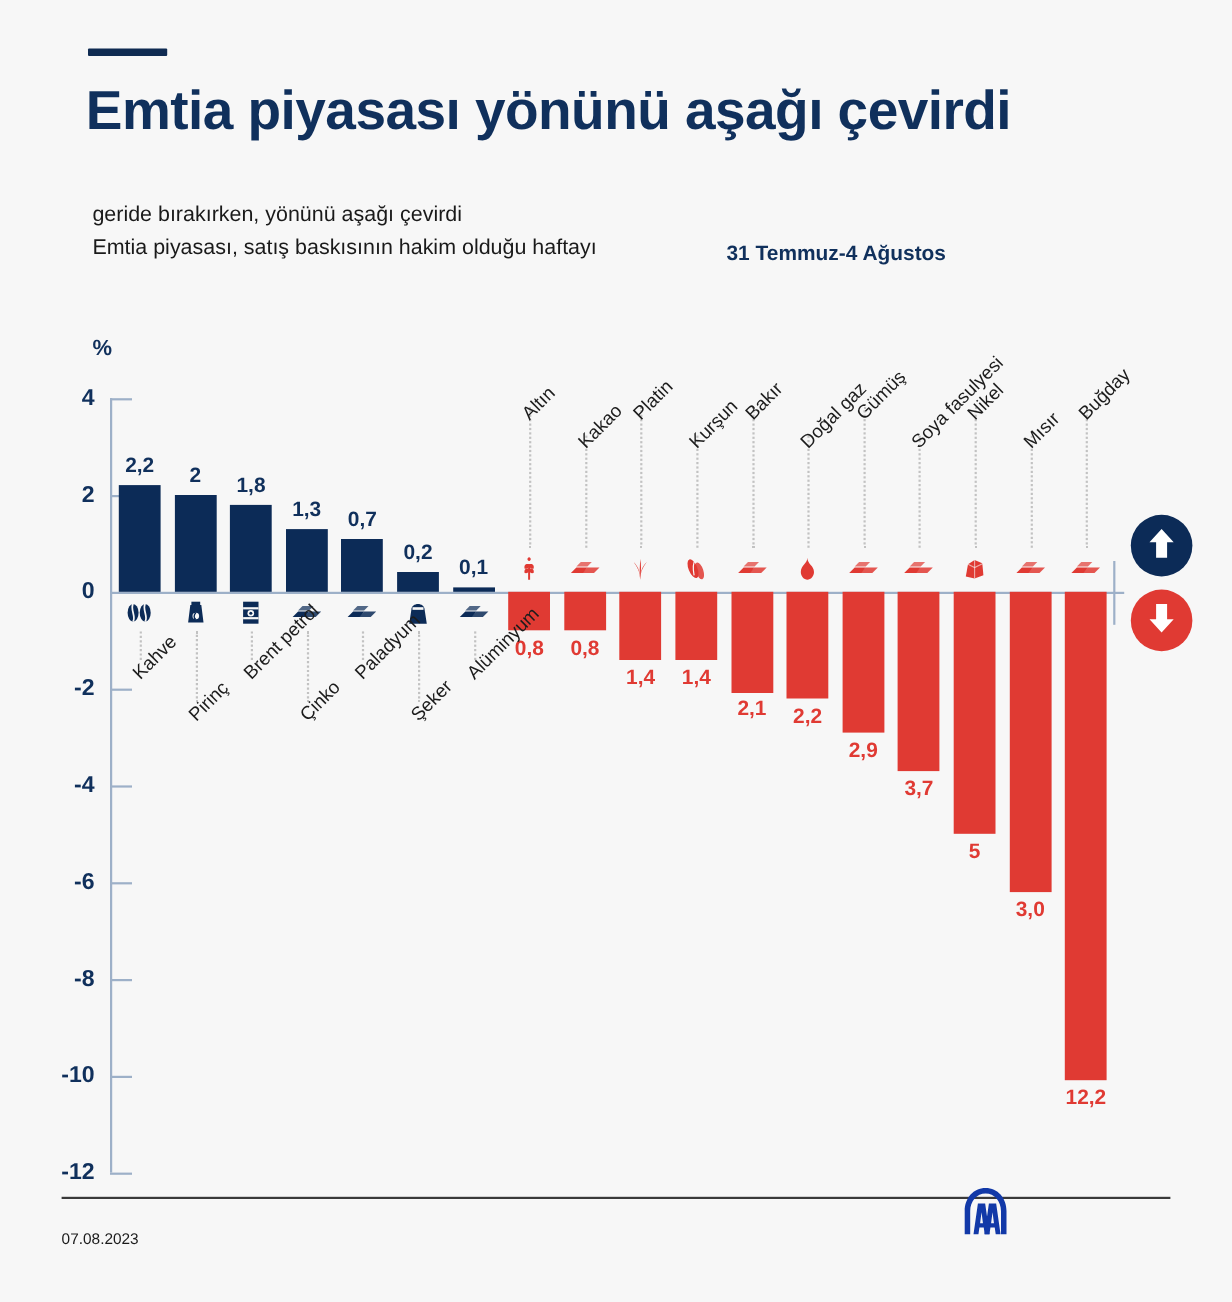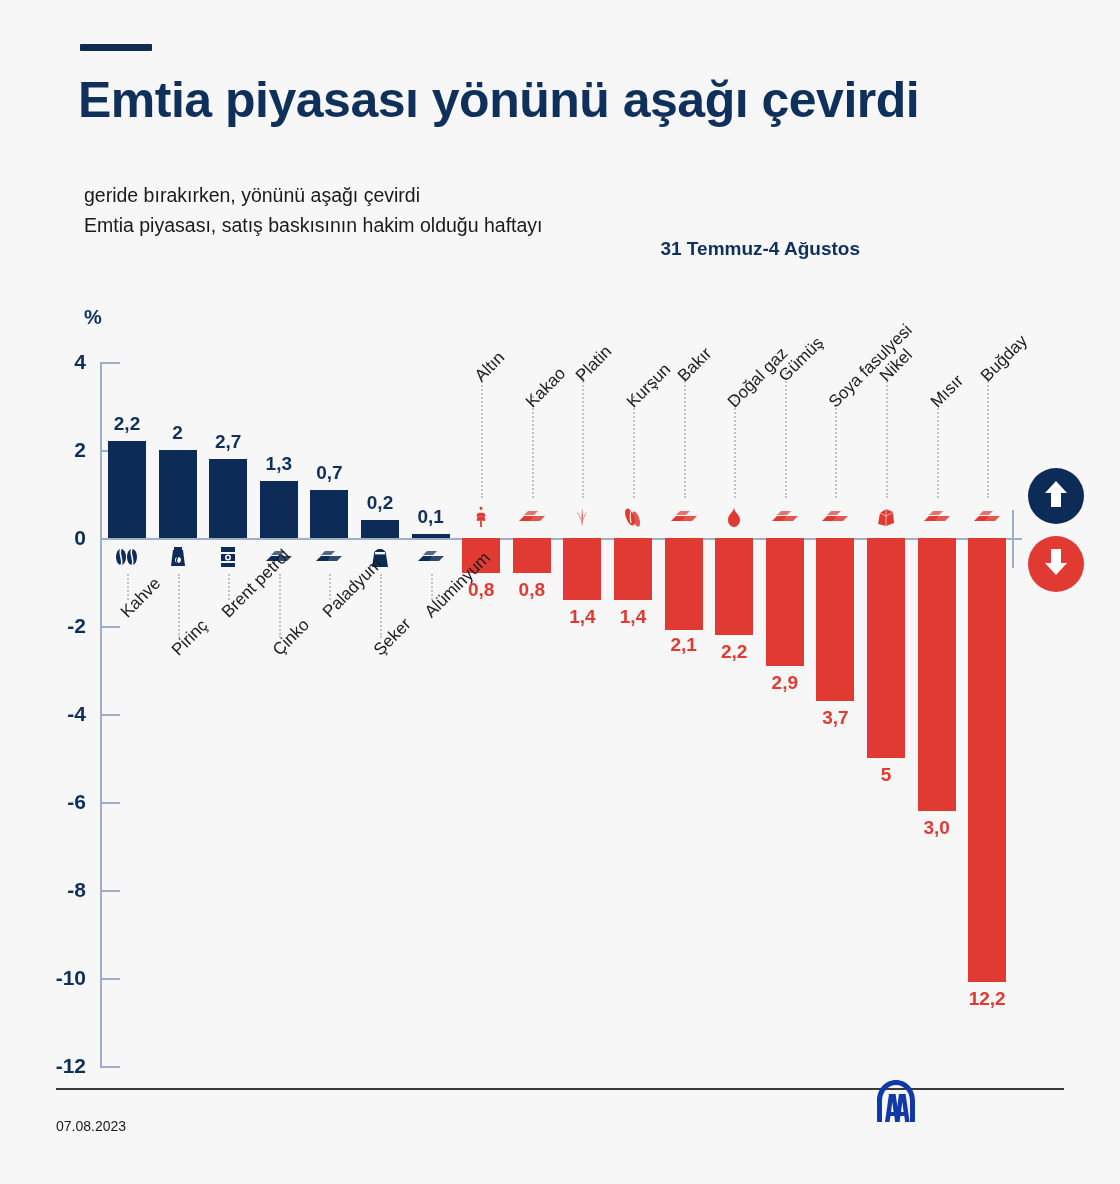--- a/index.html
+++ b/index.html
@@ -40,21 +40,21 @@
     position: absolute;
     left: 84px; top: 180px;
     width: 640px;
     font-size: 19.5px;
     font-weight: 400;
     color: #1a1a1a;
     line-height: 1.55;
   }
   .period {
     position: absolute;
-    right: 108px; top: 238px;
+    right: 108px; top: 220px;
     font-size: 19px;
     font-weight: 700;
     color: #10305c;
     white-space: nowrap;
   }
 
   
   .chart {
     position: absolute;
     left: 0; top: 300px;
@@ -213,21 +213,21 @@
         <div class="tick-label" style="top: 678px;">-10</div>
         <div class="tick" style="top: 766px;"></div>
         <div class="tick-label" style="top: 766px;">-12</div>
       </div>
     <div id="bars">
         <div class="bar pos" style="left: 108px; top: 141.2px; height: 96.8px;"></div>
         <div class="bar-value pos" style="left: 97px; top: 113.2px;">2,2</div>
         <div class="bar pos" style="left: 158.6px; top: 150px; height: 88px;"></div>
         <div class="bar-value pos" style="left: 147.6px; top: 122px;">2</div>
         <div class="bar pos" style="left: 209.2px; top: 158.8px; height: 79.2px;"></div>
-        <div class="bar-value pos" style="left: 198.2px; top: 130.8px;">2,7</div>
+        <div class="bar-value pos" style="left: 198.2px; top: 130.8px;">1,8</div>
         <div class="bar pos" style="left: 259.8px; top: 180.8px; height: 57.2px;"></div>
         <div class="bar-value pos" style="left: 248.8px; top: 152.8px;">1,3</div>
         <div class="bar pos" style="left: 310.4px; top: 189.6px; height: 48.4px;"></div>
         <div class="bar-value pos" style="left: 299.4px; top: 161.6px;">0,7</div>
         <div class="bar pos" style="left: 361px; top: 220.4px; height: 17.6px;"></div>
         <div class="bar-value pos" style="left: 350px; top: 192.4px;">0,2</div>
         <div class="bar pos" style="left: 411.6px; top: 233.6px; height: 4.4px;"></div>
         <div class="bar-value pos" style="left: 400.6px; top: 205.6px;">0,1</div>
         <div class="bar neg" style="left: 462.2px; top: 238px; height: 35.2px;"></div>
         <div class="bar-value neg" style="left: 451.2px; top: 279.2px;">0,8</div>

